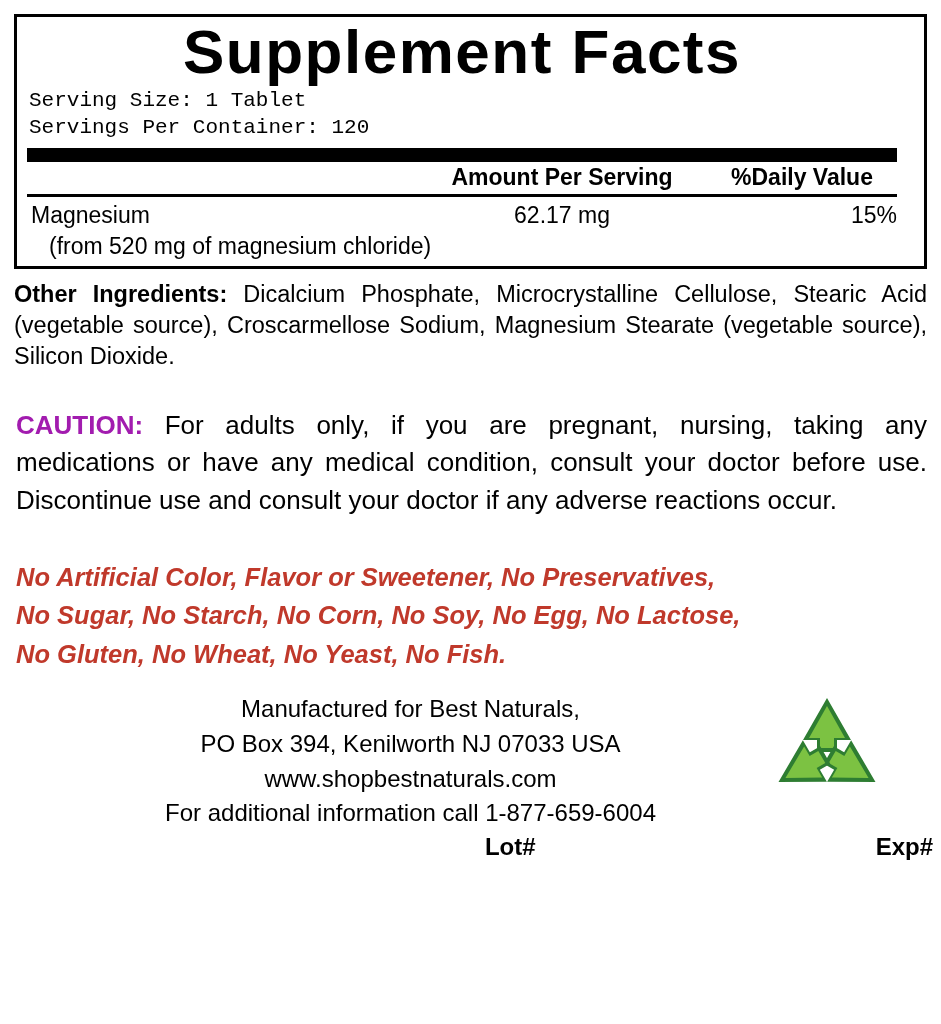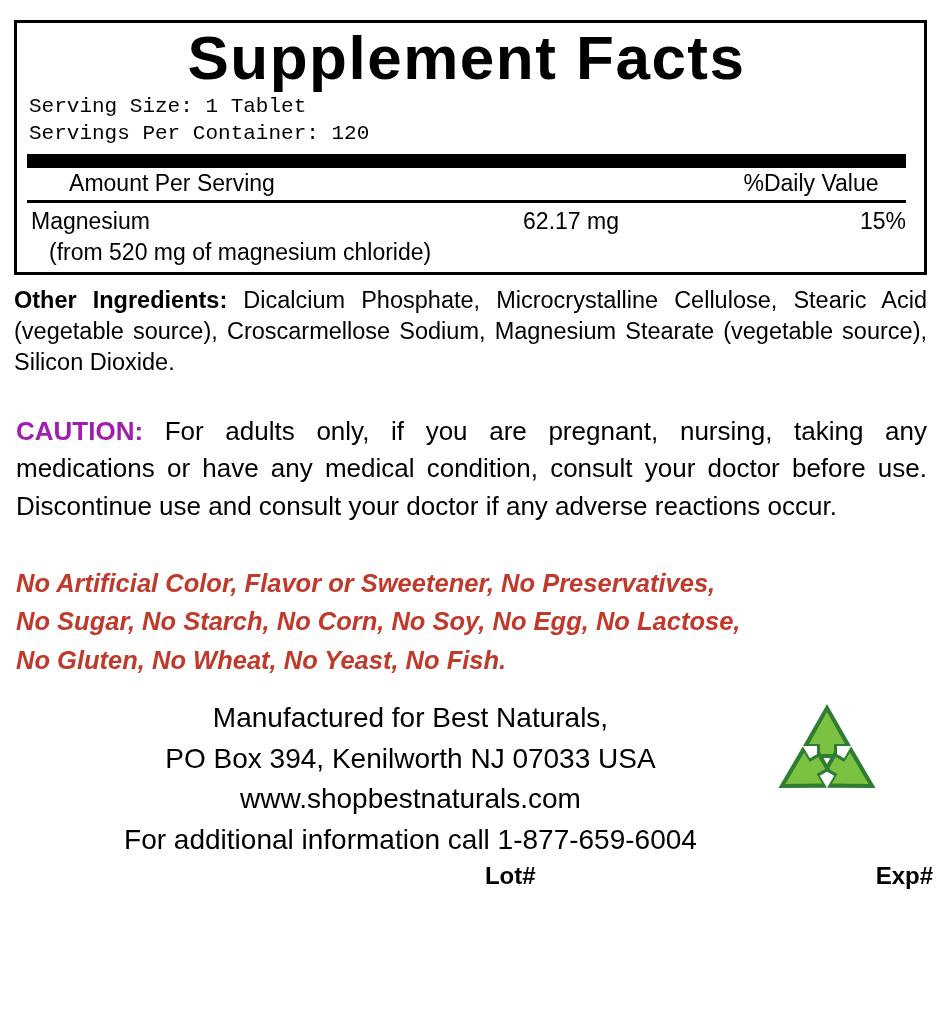--- a/index.html
+++ b/index.html
@@ -19,22 +19,22 @@
     width: 941px;
     height: 1024px;
     box-sizing: border-box;
     padding: 4px 8px 0 8px;
   }
 
   
   .facts-box {
     border: 3px solid #000;
     box-sizing: border-box;
-    margin: 16px 6px 0 6px;
-    padding: 0 18px 4px 10px;
+    margin: 10px 6px 0 6px;
+    padding: 0 27px 4px 10px;
   }
   .facts-title {
     font-size: 62px;
     font-weight: bold;
     letter-spacing: 1.5px;
     line-height: 1.05;
     text-align: center;
     margin: 2px 0 4px 0;
     white-space: nowrap;
   }
@@ -50,24 +50,24 @@
     background: #000;
     margin: 6px 0 0 0;
   }
   .rule-thin {
     height: 3px;
     background: #000;
     margin: 0;
   }
   .col-head {
     display: flex;
-    justify-content: space-between;
+    justify-content: flex-end;
     align-items: baseline;
     font-size: 23px;
-    font-weight: normal;
+    font-weight: bold;
     padding: 2px 0 3px 0;
   }
   .col-head .amount {
     width: 290px;
     text-align: center;
   }
   .col-head .dv {
     width: 190px;
     text-align: center;
   }
@@ -131,21 +131,21 @@
   }
 
   
   .footer {
     margin-top: 18px;
     position: relative;
     height: 170px;
   }
   .footer-text {
     text-align: center;
-    font-size: 28px;
+    font-size: 24px;
     line-height: 1.45;
     padding-right: 120px;
   }
   .footer-text .wide {
     padding-right: 0;
   }
   .lot-line {
     display: flex;
     font-size: 24px;
     font-weight: bold;

